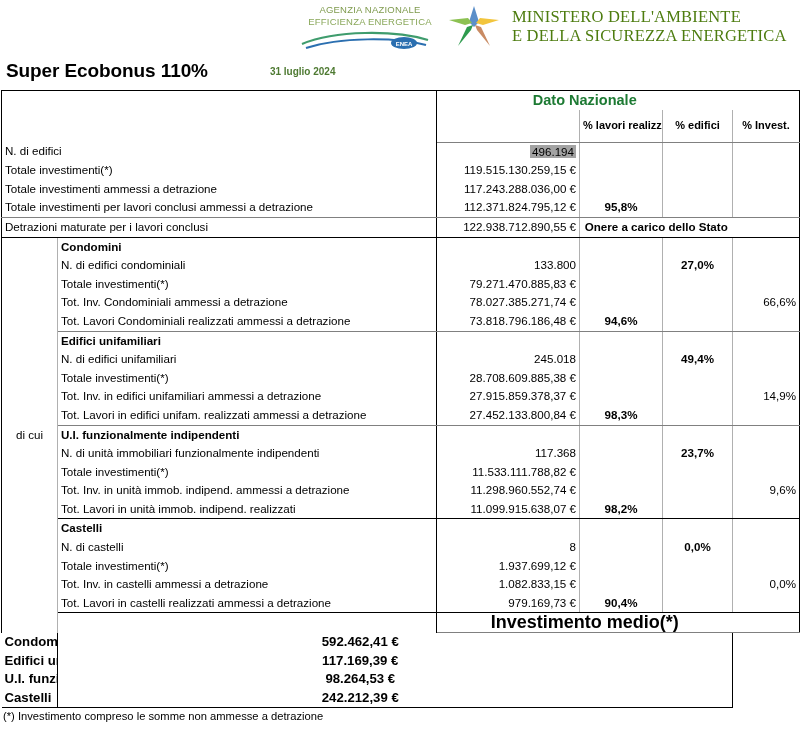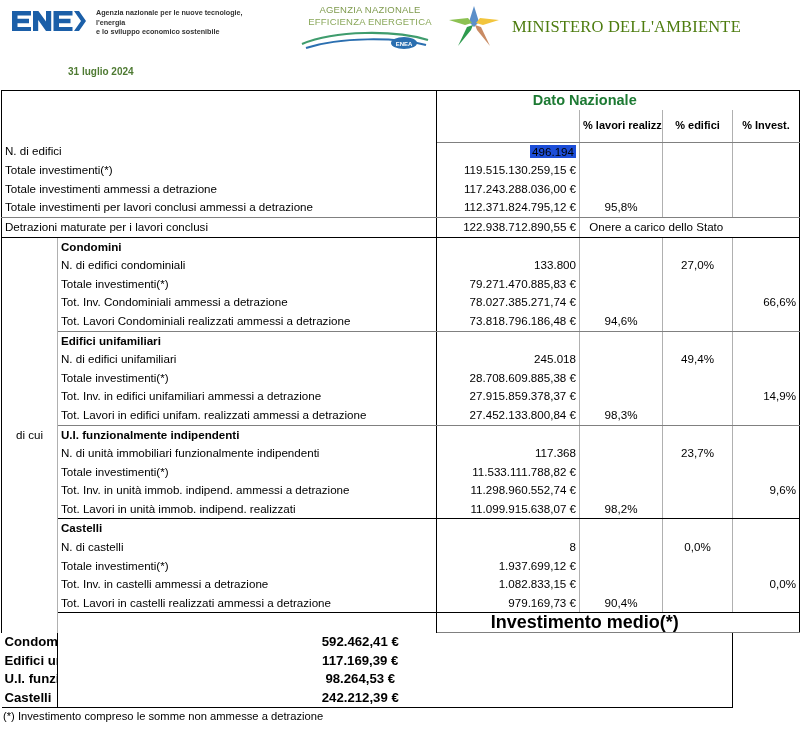--- a/index.html
+++ b/index.html
@@ -113,37 +113,37 @@
   col.c-inv    { width: 67px; }
 
   .bt  { border-top: 1.6px solid #000; margin-top: 48px; }
   .bb  { border-bottom: 1.6px solid #000; }
   .bl  { border-left: 1.6px solid #000; }
   .br  { border-right: 1.6px solid #000; }
   .bb-thin { border-bottom: 1px solid #808080; }
   .br-thin { border-right: 1px solid #b0b0b0; }
 
   .num   { text-align: right; padding-right: 5px; }
-  .ctr   { text-align: center; }
+  .ctr   { text-align: center; font-weight: bold; }
   .hdr-national {
     font-size: 14.5px;
     font-weight: bold;
     color: #1d7a33;
     text-align: center;
   }
   .subhdr {
     font-size: 11px;
     font-weight: bold;
     text-align: center;
     line-height: 12.5px;
     white-space: normal;
   }
   .indent { padding-left: 12px; }
   .sel-hl {
-    background: #1d4ed8;
+    background: #a3a3a3;
     padding: 0 2px;
   }
   .grp-title { font-weight: bold; }
   .avg-label {
     font-weight: bold;
     font-size: 13.2px;
     padding-left: 12px;
   }
   .avg-value {
     font-weight: bold;
@@ -164,36 +164,20 @@
   .tall { height: 24px; line-height: 24px; }
   .tall2 { height: 21px; line-height: 21px; }
 </style>
 </head>
 <body>
 
 <div class="page">
 
   <div class="header-band">
 
-    <div class="enea-logo-wrap">
-      <div class="enea-mark">
-        <svg width="74" height="26" viewBox="0 0 74 26">
-          <g fill="#1b5fa8">
-            <path d="M0 2 h19 v4.5 H5.5 v3.3 H17 v4.5 H5.5 v3.6 H19 V22 H0 Z"></path>
-            <path d="M21 2 h5.4 l7.6 10.6 V2 h5.2 v20 h-5.2 l-7.8-10.9 V22 H21 Z"></path>
-            <path d="M41.5 2 h19 v4.5 H47 v3.3 h11.5 v4.5 H47 v3.6 h13.5 V22 h-19 Z"></path>
-            <path d="M62 2 h5 L74 12 L67 22 h-5 l7-10 Z"></path>
-          </g>
-        </svg>
-      </div>
-      <div class="enea-sub">
-        <div>Agenzia nazionale per le nuove tecnologie, l'energia</div>
-        <div>e lo sviluppo economico sostenibile</div>
-      </div>
-    </div>
 
     <div class="agenzia-wrap">
       <div class="agenzia-line l1">AGENZIA NAZIONALE</div>
       <div class="agenzia-line l2">EFFICIENZA ENERGETICA</div>
       <svg class="agenzia-swoosh" width="140" height="22" viewBox="0 0 140 22">
         <path d="M2 16 C 35 2, 95 2, 128 12" stroke="#3f9c6d" stroke-width="2.2" fill="none"></path>
         <path d="M6 20 C 40 9, 96 9, 126 17" stroke="#2b6fb0" stroke-width="2" fill="none"></path>
         <ellipse cx="104" cy="15" rx="13" ry="6" fill="#2b6fb0"></ellipse>
         <text x="104" y="17.5" font-size="6" fill="#ffffff" text-anchor="middle" font-family="Liberation Sans, sans-serif" font-weight="bold">ENEA</text>
       </svg>
@@ -202,25 +186,27 @@
     <div class="ministero-wrap">
       <svg class="ministero-star" viewBox="0 0 56 46">
         <path d="M28 3 L33 19 L28 24 L23 19 Z" fill="#5b8fc9"></path>
         <path d="M53 17 L37 22 L30 20 L34 15 Z" fill="#f2c53d"></path>
         <path d="M3 17 L19 22 L26 20 L22 15 Z" fill="#8cc152"></path>
         <path d="M44 43 L31 27 L29 22 L35 24 Z" fill="#c98b63"></path>
         <path d="M12 43 L25 27 L27 22 L21 24 Z" fill="#2e9b4e"></path>
       </svg>
       <div class="ministero-text">
         <div>MINISTERO DELL'AMBIENTE</div>
+        <div>E DELLA SICUREZZA ENERGETICA</div>
       </div>
     </div>
   </div>
 
   <div class="title-row">
+    <span class="doc-title">Super Ecobonus 110%</span>
     <span class="doc-date">31 luglio 2024</span>
   </div>
 
   <table class="main">
     <colgroup>
       <col class="c-dicui">
         <col class="c-label">
         <col class="c-value">
       <col class="c-lav">
         <col class="c-edi">

